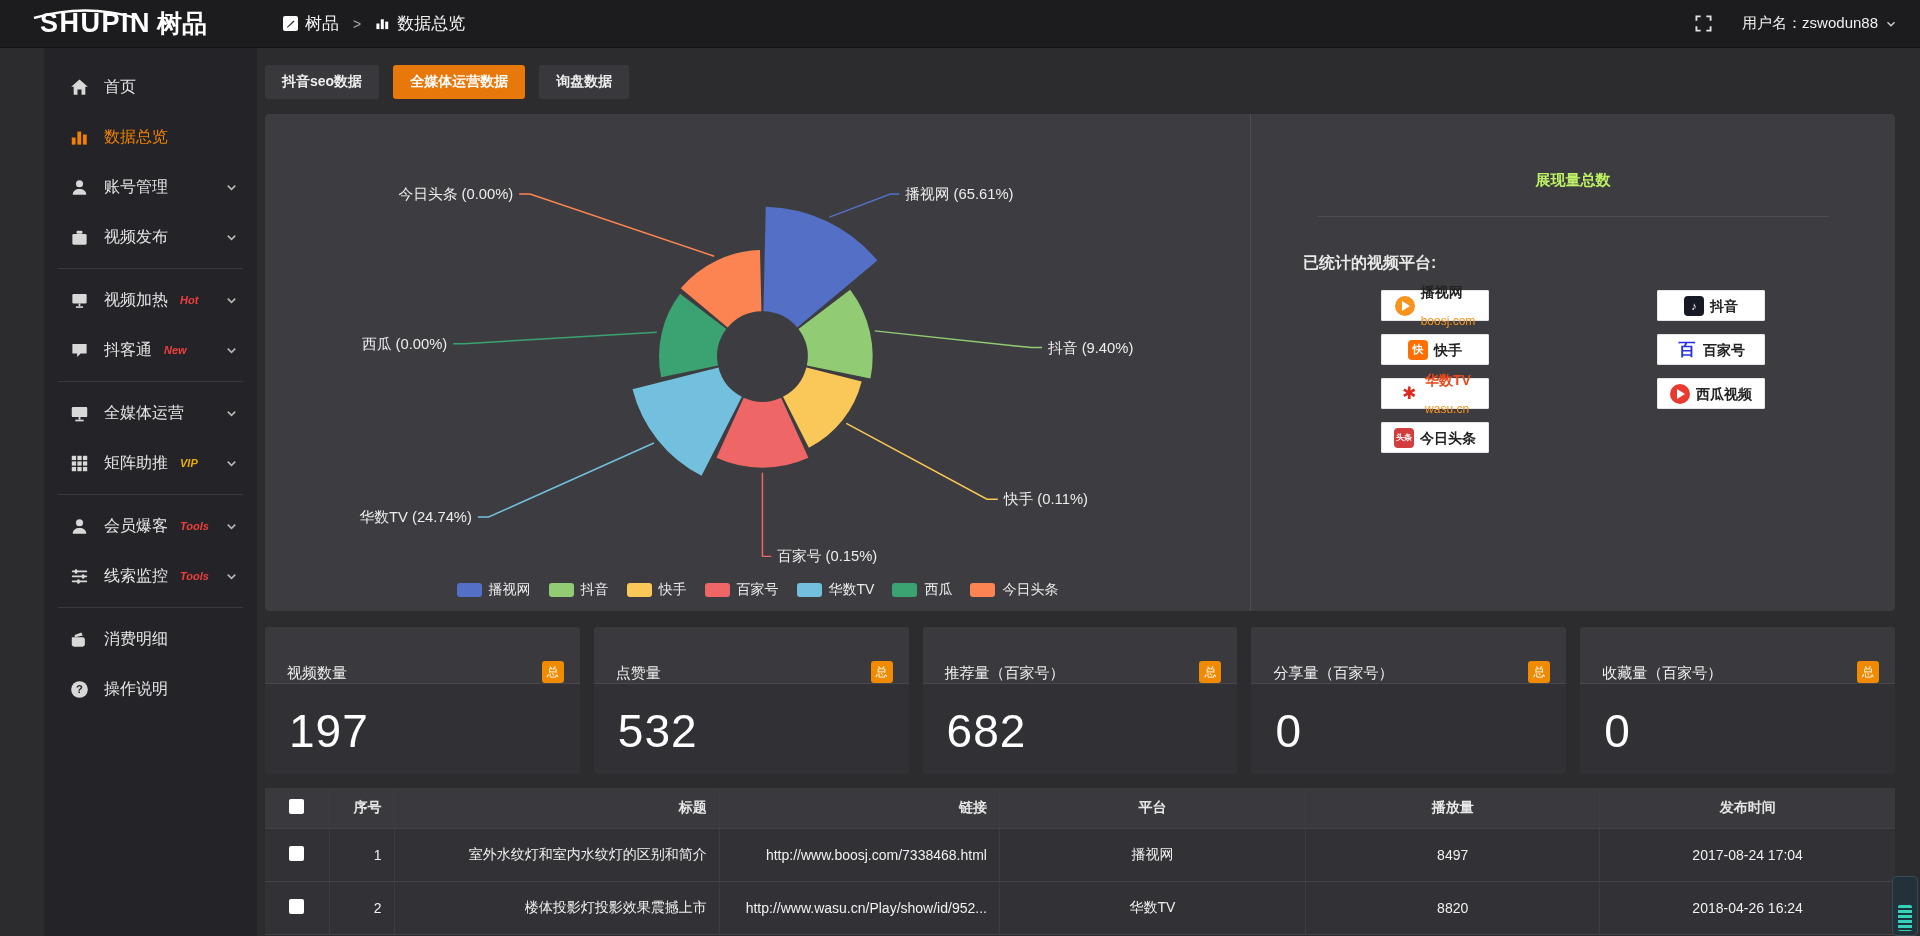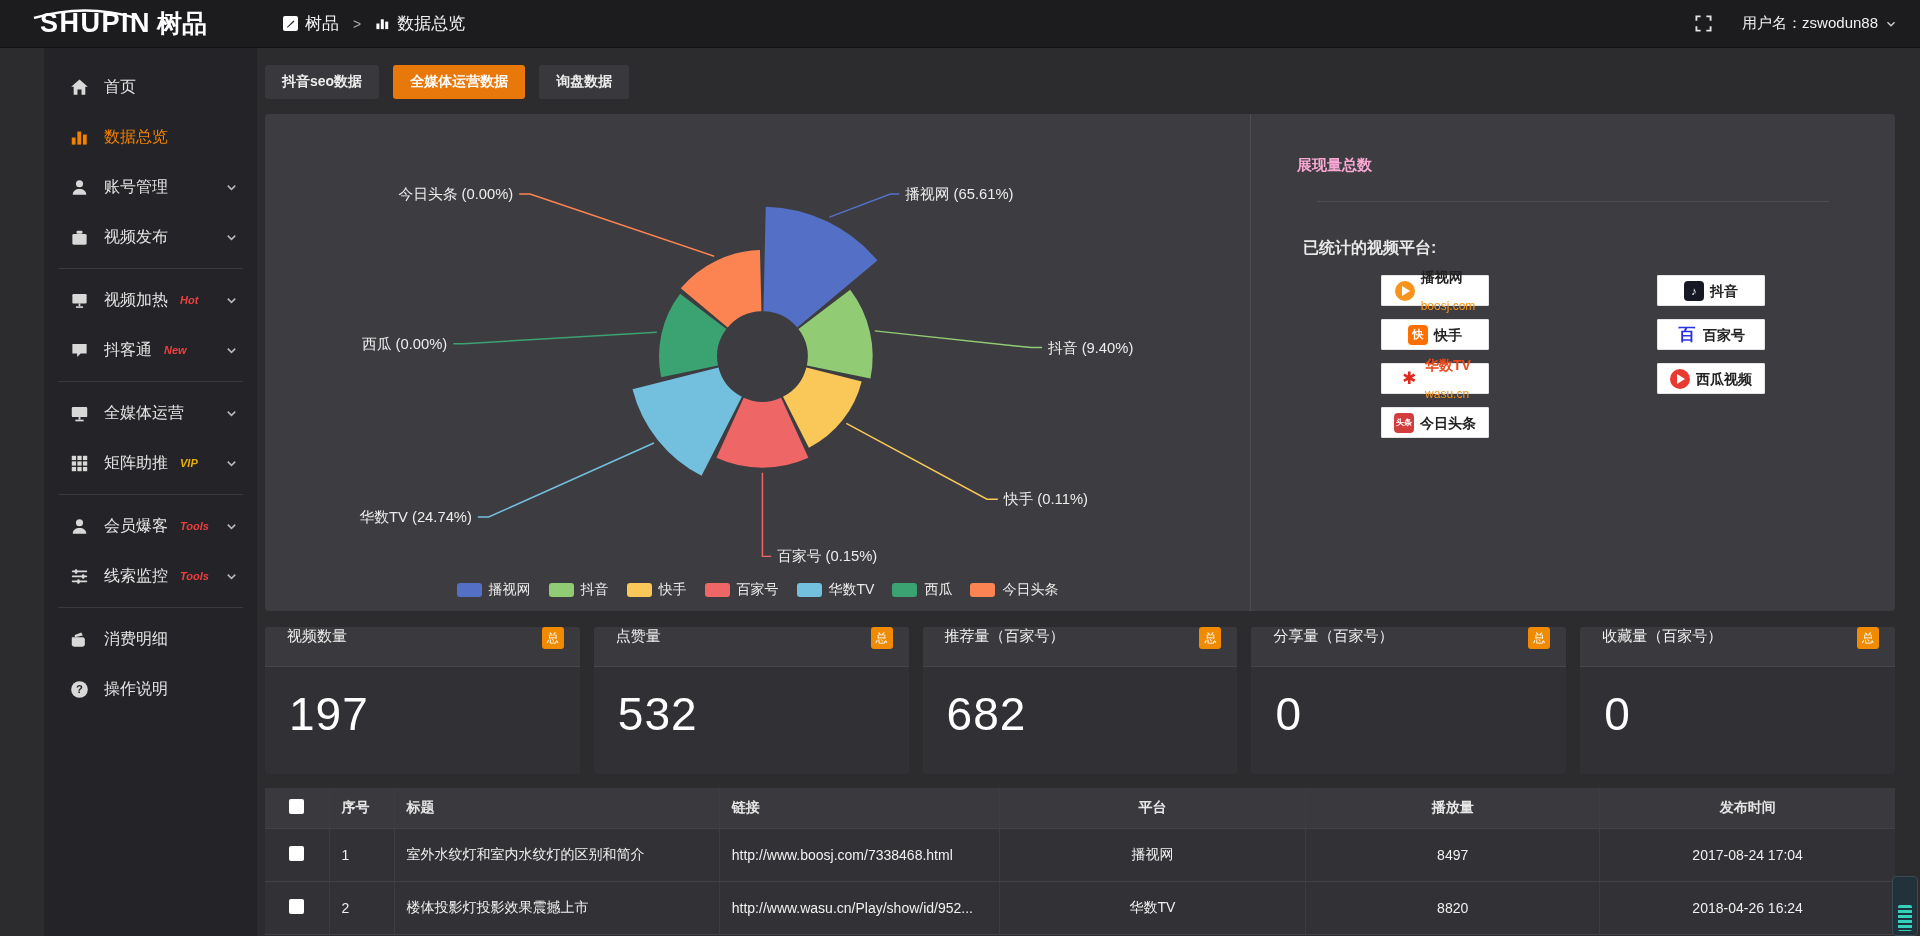--- a/index.html
+++ b/index.html
@@ -46,53 +46,53 @@
   .panel { height:497px; background:#3d3d41; border-radius:4px; display:flex; overflow:hidden; }
   .chart-left { width:985px; flex:none; padding-top:14px; }
   .chart-left svg { display:block; margin:0 auto; }
   .chart-legend { display:flex; justify-content:center; align-items:center; margin-top:0px; }
   .legend-item { display:flex; align-items:center; margin:0 9px; cursor:pointer; }
   .legend-swatch { width:25px; height:14px; border-radius:3px; margin-right:7px; }
   .legend-label { font-size:14px; color:#ececec; }
   .chart-right { flex:1; border-left:1px solid #4d4d52; padding:30px 46px 0 46px; }
   .big-number { text-align:center; font-size:64px; font-weight:bold; color:#ffffff;
     letter-spacing:2px; text-shadow:4px 4px 1px rgba(150,150,150,0.45); }
-  .big-label { text-align:left; font-size:15px; font-weight:bold; color:#f9a8d4; margin-top:12px; }
+  .big-label { text-align:center; font-size:15px; font-weight:bold; color:#bef264; margin-top:27px; }
   .divider-h { height:1px; background:#4d4d52; margin:26px 20px 0 20px; }
   .platforms-heading { font-size:16px; color:#e8e8e8; margin:36px 0 16px 6px; font-weight:bold; }
   .platform-cols { display:flex; }
   .pcol { width:50%; display:flex; flex-direction:column; align-items:center; }
   .pbadge { width:108px; height:31px; background:#fff; border-radius:2px; margin-bottom:13px;
     display:flex; align-items:center; justify-content:center; box-shadow:0 0 0 1px #e5e5e5 inset; }
   .pbadge-icon { width:20px; height:20px; border-radius:4px; display:flex; align-items:center;
     justify-content:center; margin-right:6px; color:#fff; font-size:11px; font-weight:bold; flex:none; }
   .pbadge-icon.round { border-radius:50%; }
   .pbadge-icon.plain { background:transparent !important; font-size:19px; }
   .pbadge-texts { display:flex; flex-direction:column; line-height:1; }
   .pbadge-name { font-size:14px; font-weight:bold; color:#222; }
   .pbadge-sub { font-size:12px; margin-top:16px; }
 
   
   .stats-row { display:flex; margin-top:16px; }
   .stat-card { flex:1; height:147px; background:#313135; border-radius:3px; margin-right:14px; overflow:hidden; }
   .stat-card:last-child { margin-right:0; }
-  .stat-head { height:40px; background:#3a3a3e; display:flex; align-items:flex-start;
+  .stat-head { height:57px; background:#3a3a3e; display:flex; align-items:flex-end;
     justify-content:space-between; padding:0 16px 0 22px; border-bottom:1px solid #47474c; }
   .stat-title { font-size:15px; color:#efefef; }
   .stat-badge { width:22px; height:22px; background:#f08a00; color:#fff; font-size:12px;
     border-radius:3px; display:flex; align-items:center; justify-content:center; cursor:pointer; }
   .stat-value { font-size:46px; color:#ffffff; padding:20px 0 0 24px; letter-spacing:1px; }
 
   
   .vtable { margin-top:14px; width:100%; border-collapse:collapse; background:#323236; }
   .vtable th { background:#3a3a3e; height:40px; font-size:14px; font-weight:bold; color:#e6e6e6; }
   .vtable td { height:53px; font-size:14px; color:#f0f0f0; }
   .vtable th, .vtable td { border-bottom:1px solid #424247; border-right:1px solid #3c3c41; padding:0 12px; }
   .vtable th:last-child, .vtable td:last-child { border-right:none; }
-  .col-left { text-align:left; }
+  .col-left { text-align:right; }
   .col-center { text-align:center; }
   .cell-link, .cell-title { color:#ea7419; }
   .checkbox { width:15px; height:15px; background:#ffffff; border-radius:2px; display:inline-block; cursor:pointer; }
 
   .floating-widget { position:absolute; right:2px; bottom:0; width:26px; height:60px;
     background:#23313a; border:1px solid #3a4b55; border-radius:4px; display:flex;
     align-items:flex-end; justify-content:center; padding-bottom:4px; }
   .fw-stripes { width:14px; height:26px; border-radius:2px;
     background:repeating-linear-gradient(180deg,#35d0ba 0 3px,#17343c 3px 5px); }
 </style>

